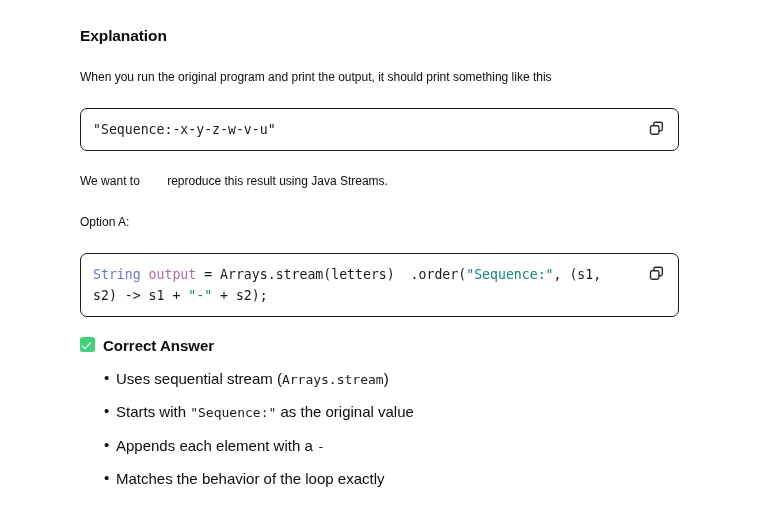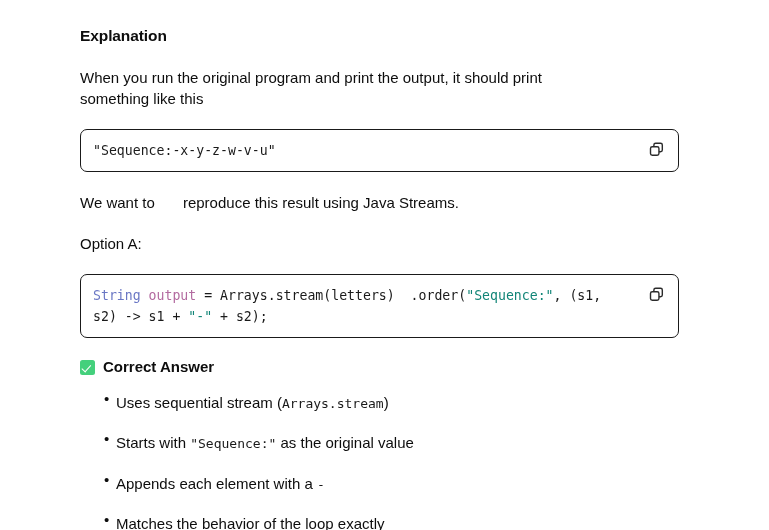--- a/index.html
+++ b/index.html
@@ -20,21 +20,21 @@
     width: 681px;
   }
   .heading {
     font-size: 15.5px;
     font-weight: bold;
     line-height: 1.35;
     margin: 0 0 20px 0;
     letter-spacing: -0.1px;
   }
   .para {
-    font-size: 15px;
+    font-size: 12px;
     line-height: 21px;
     margin: 0 0 20px 0;
     max-width: 600px;
   }
   .para b { font-weight: normal; margin-left: 24px; }
 
   
   .codeblock {
     position: relative;
     border: 1.4px solid #1a1a1a;
@@ -71,21 +71,21 @@
   .copy-btn svg { display: block; }
 
   .tok-type   { color: #6a77c4; }
   .tok-var    { color: #b36ba0; }
   .tok-string { color: #118577; }
   .tok-plain  { color: #1a1a1a; }
 
   
   .answer-head {
     display: flex;
-    align-items: flex-end;
+    align-items: flex-start;
     gap: 8px;
     margin: 0 0 14px 0;
     font-size: 15px;
     font-weight: bold;
   }
   .check {
     display: inline-block;
     width: 15px;
     height: 15px;
     border-radius: 2.5px;
@@ -109,21 +109,21 @@
   
   ul.bullets {
     list-style: none;
     margin: 0;
     padding: 0;
   }
   ul.bullets li {
     position: relative;
     padding-left: 36px;
     font-size: 15px;
-    line-height: 28px;
+    line-height: 21px;
     margin-bottom: 11.5px;
   }
   ul.bullets li::before {
     content: "•";
     position: absolute;
     left: 24px;
     top: -1px;
     font-size: 15px;
     line-height: 21px;
   }

